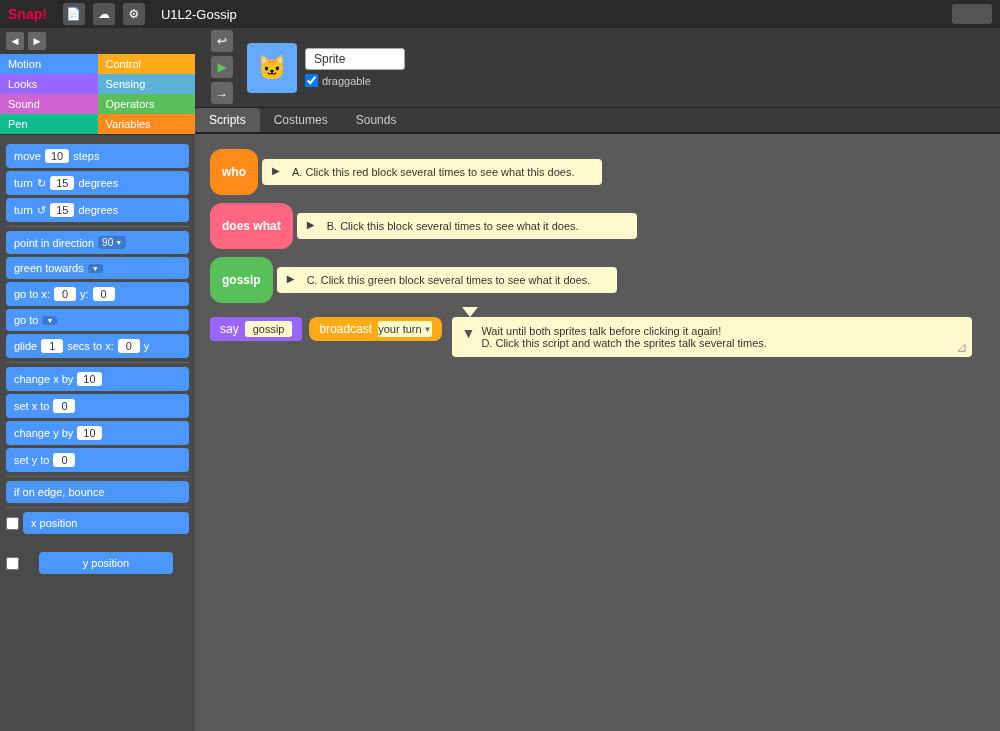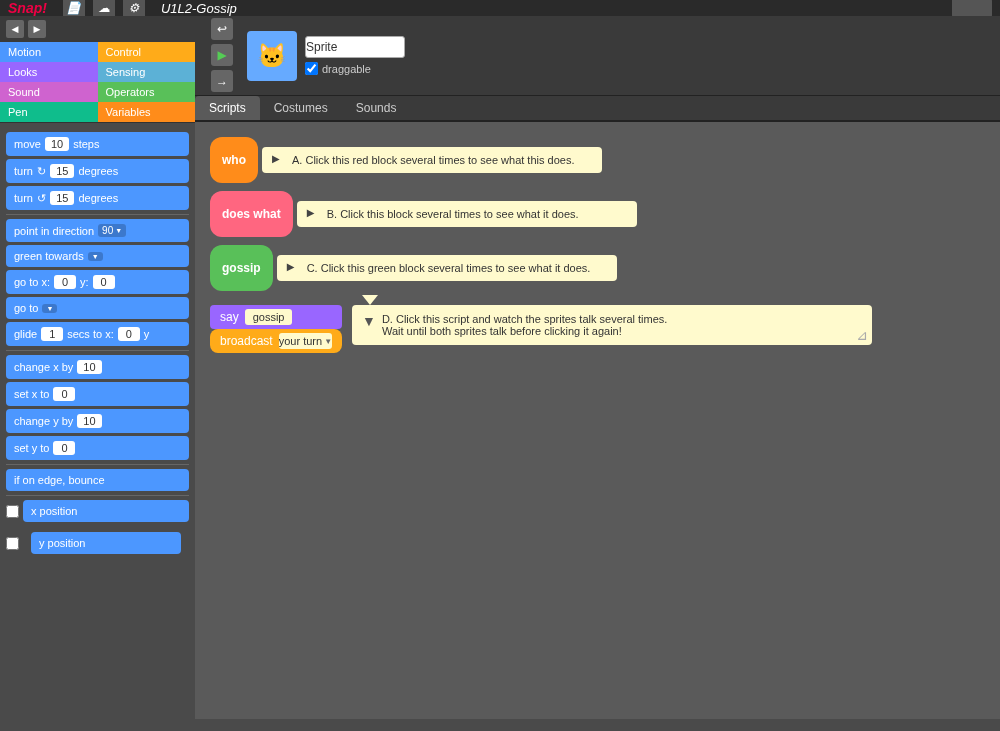--- a/index.html
+++ b/index.html
@@ -1,20 +1,20 @@
 <!DOCTYPE html>
 <html><head>
   <meta charset="utf-8">
   <style>
     * { box-sizing: border-box; margin: 0; padding: 0; }
     body { font-family: Arial, sans-serif; font-size: 12px; background: #4a4a4a; color: white; width: 1000px; height: 731px; overflow: hidden; }
 
     
     #topbar {
-      display: flex; align-items: center; background: #2a2a2a; height: 16px; padding: 0 8px; gap: 8px; font-style: italic;
+      display: flex; align-items: center; background: #2a2a2a; height: 28px; padding: 0 8px; gap: 8px;
     }
     #topbar .logo { color: #e04; font-weight: bold; font-size: 14px; margin-right: 8px; }
     #topbar .icon-btn { width: 22px; height: 22px; background: #555; border-radius: 3px; display: flex; align-items: center; justify-content: center; cursor: pointer; }
     #topbar .title { color: white; font-size: 13px; margin-left: 8px; }
     #topbar .spacer { flex: 1; }
     #topbar .top-right { width: 40px; height: 20px; background: #555; border-radius: 3px; }
 
     
     #main { display: flex; height: calc(731px - 28px); }
 
@@ -35,21 +35,21 @@
     .block { border-radius: 4px; padding: 5px 8px; margin: 3px 0; cursor: pointer; font-size: 11px; color: white; display: flex; align-items: center; gap: 4px; }
     .block-blue { background: #4c97ff; }
 
     
     #right-area { flex: 1; display: flex; flex-direction: column; }
 
     
     #sprite-panel { display: flex; align-items: center; gap: 8px; padding: 6px 10px; background: #3a3a3a; border-bottom: 1px solid #222; height: 80px; }
     .sprite-icon { width: 50px; height: 50px; background: #6af; border-radius: 4px; display: flex; align-items: center; justify-content: center; font-size: 24px; }
     .sprite-info { display: flex; flex-direction: column; gap: 4px; }
-    .sprite-name-input { background: #fff; color: #333; border: 1px solid #aaa; border-radius: 3px; padding: 3px 0; font-size: 12px; width: 100px; }
+    .sprite-name-input { background: #fff; color: #333; border: 1px solid #aaa; border-radius: 3px; padding: 3px 8px; font-size: 12px; width: 100px; }
     .draggable-check { display: flex; align-items: flex-end; gap: 4px; font-size: 11px; color: #ccc; }
 
     
     #tabs { display: flex; background: #3a3a3a; border-bottom: 2px solid #222; }
     .tab { padding: 5px 14px; cursor: pointer; font-size: 12px; border-radius: 4px 4px 0 0; color: #ccc; }
     .tab.active { background: #5a5a5a; color: white; }
 
     
     #scripts-area { flex: 1; background: #5a5a5a; padding: 15px; overflow: auto; position: relative; }
 
@@ -204,21 +204,21 @@
 
       <div style="display:flex;align-items:center;gap:4px;margin:2px 0;">
         <input type="checkbox" style="margin: 0px;">
         <div class="block block-blue" style="margin:0;flex:1;">
           <span>x position</span>
         </div>
       </div>
 
       <div style="display:flex;align-items:center;gap:4px;margin:2px 0;">
         <input type="checkbox" style="margin: 0px;">
-        <div class="block block-blue" style="margin:8px;flex:1;">
+        <div class="block block-blue" style="margin:16px;flex:1;justify-content:center;">
           <span>y position</span>
         </div>
       </div>
 
 
     </div>
   </div>
 
   <div id="right-area">
 
@@ -265,38 +265,38 @@
       <div class="script-row" style="margin-bottom:14px;">
         <span class="label-btn label-green">gossip</span>
         <div class="instruction-box">
           <span class="play-btn">▶</span>
           <span>C.  Click this green block several times to see what it does.</span>
         </div>
       </div>
 
       <div style="display:flex;align-items:flex-start;gap:6px;">
 
-        <div style="display:flex;flex-direction:column;gap:0;">
+        <div style="display:flex;flex-direction:row;gap:7px;">
           <div class="say-block">
             <span>say</span>
             <span class="say-text">gossip</span>
           </div>
           <div class="broadcast-block">
             <span>broadcast</span>
             <span class="broadcast-val">your turn</span>
           </div>
         </div>
 
         <div class="script-d-box">
           <div class="arrow-down"></div>
           <div style="display:flex;align-items:flex-start;gap:6px;">
             <span style="font-size:14px;color:#555;">▼</span>
             <div>
+              <div>Wait until both sprites talk before clicking it again!</div>
               <div>D.  Click this script and watch the sprites talk several times.</div>
-              <div>Wait until both sprites talk before clicking it again!</div>
             </div>
           </div>
           <div class="resize-corner">⊿</div>
         </div>
       </div>
 
     </div>
   </div>
 </div>
 

